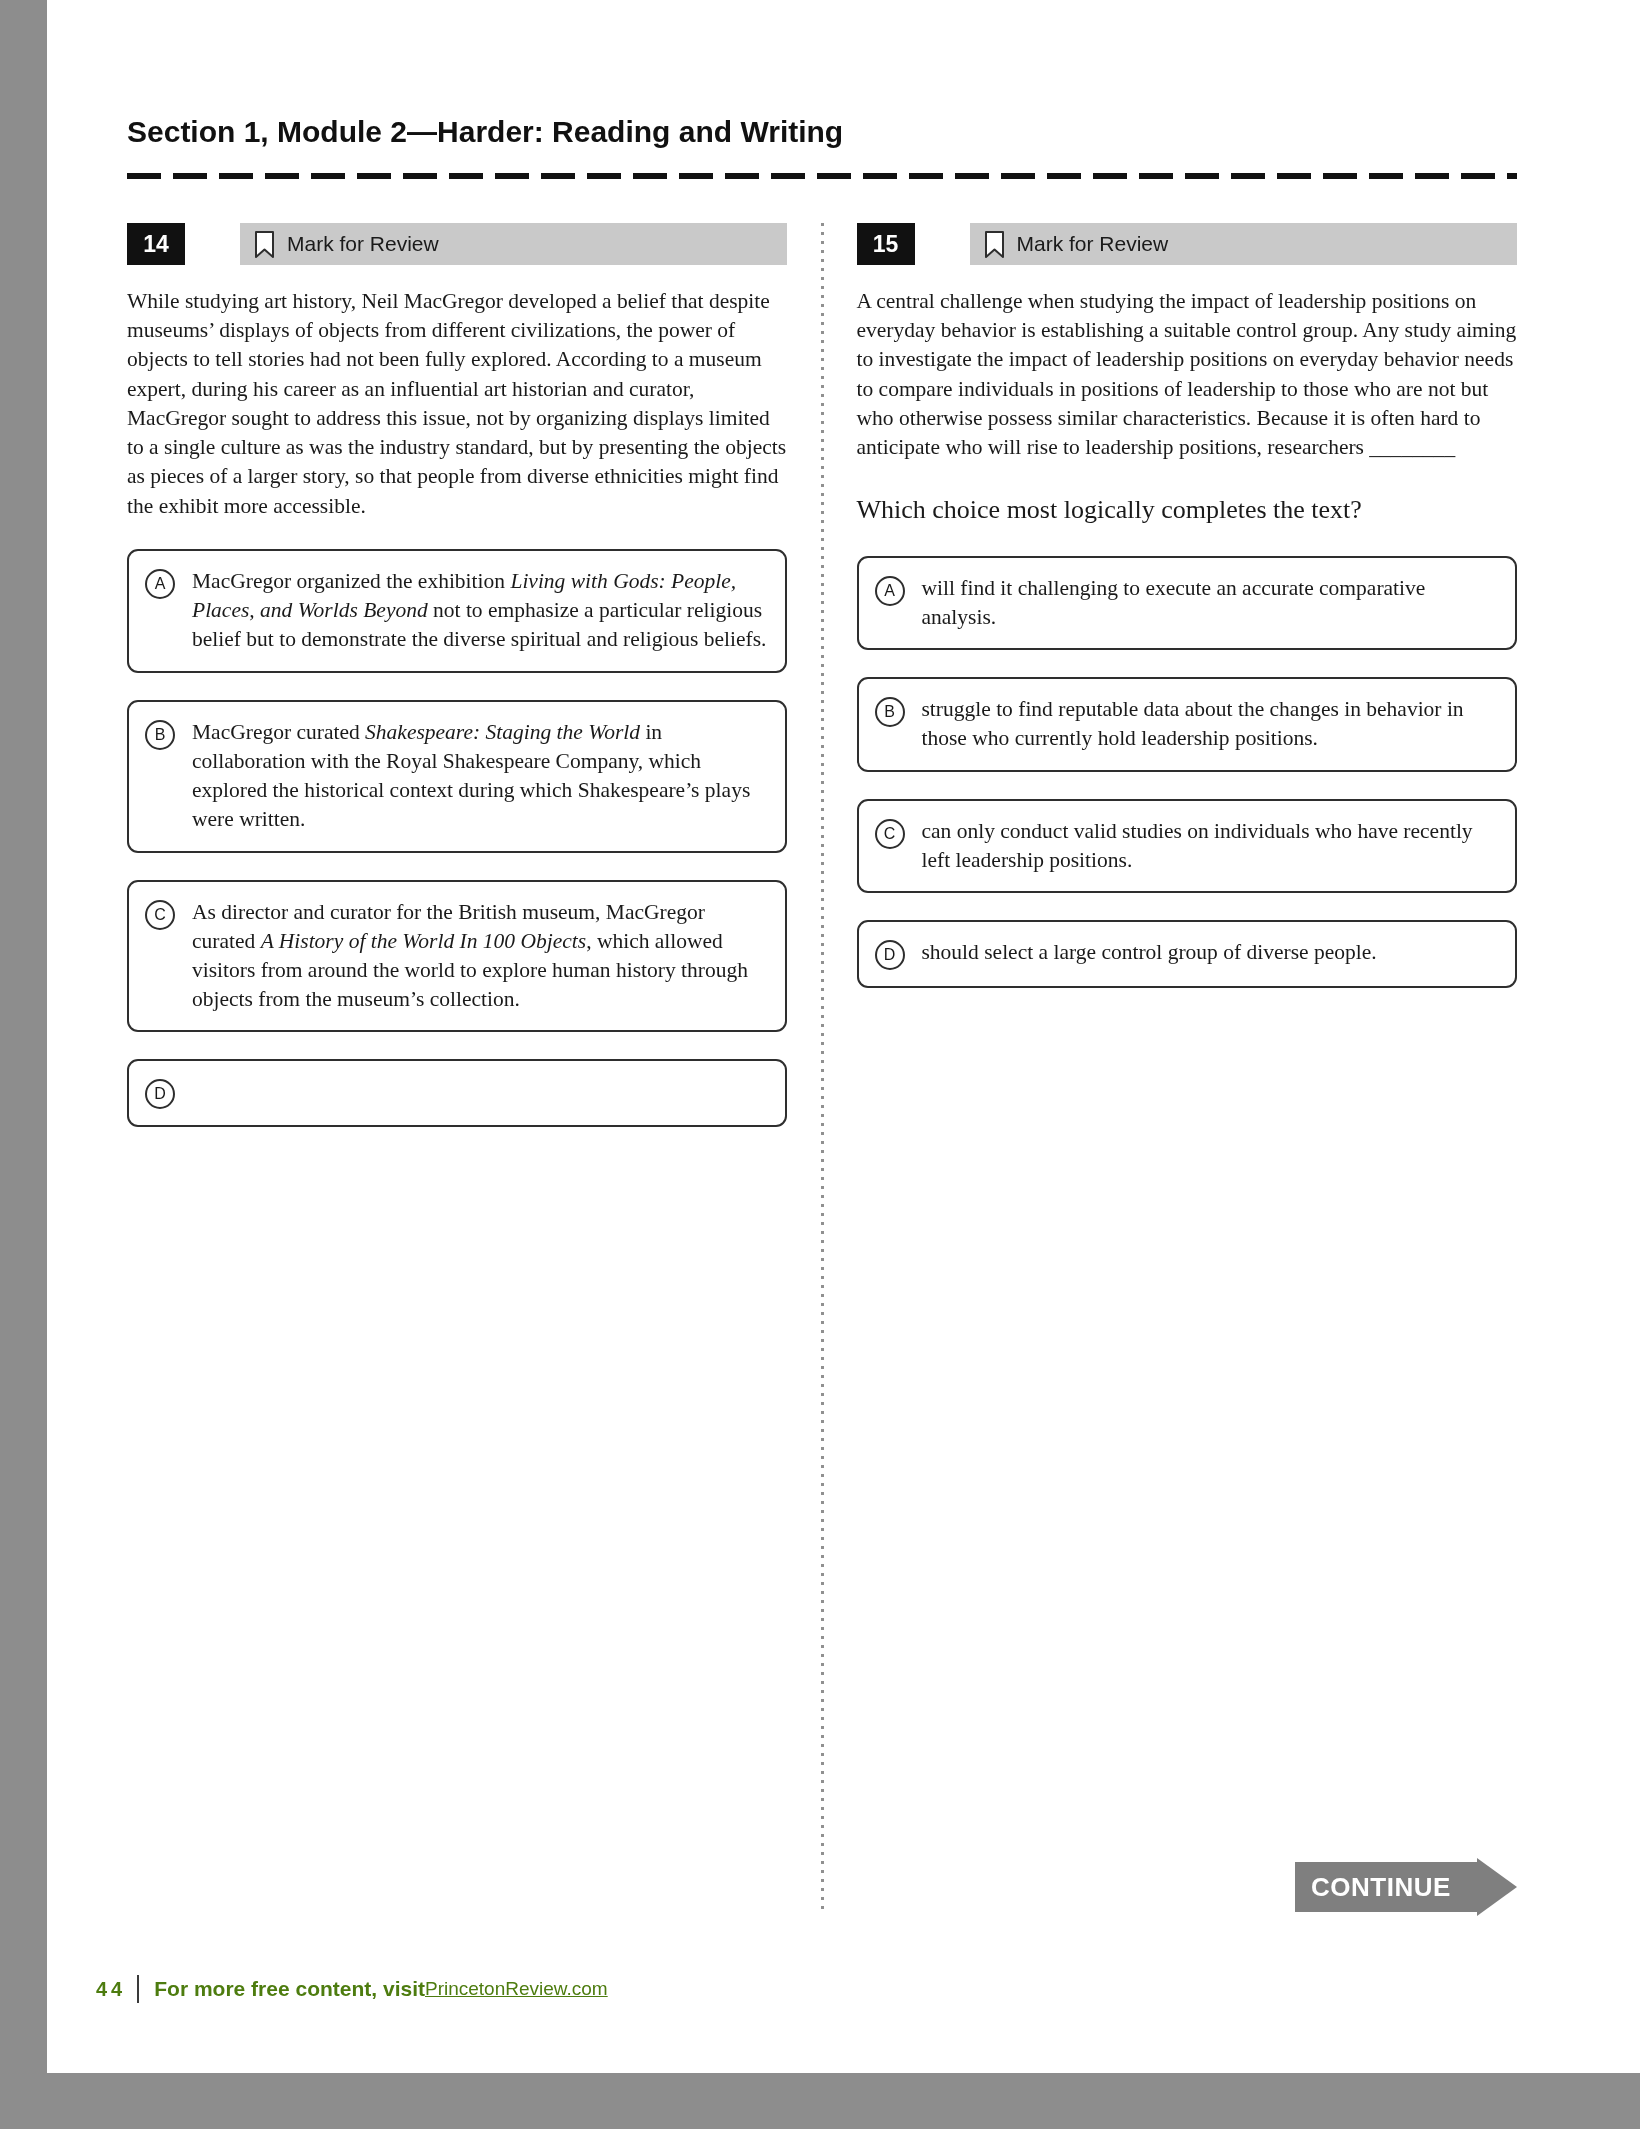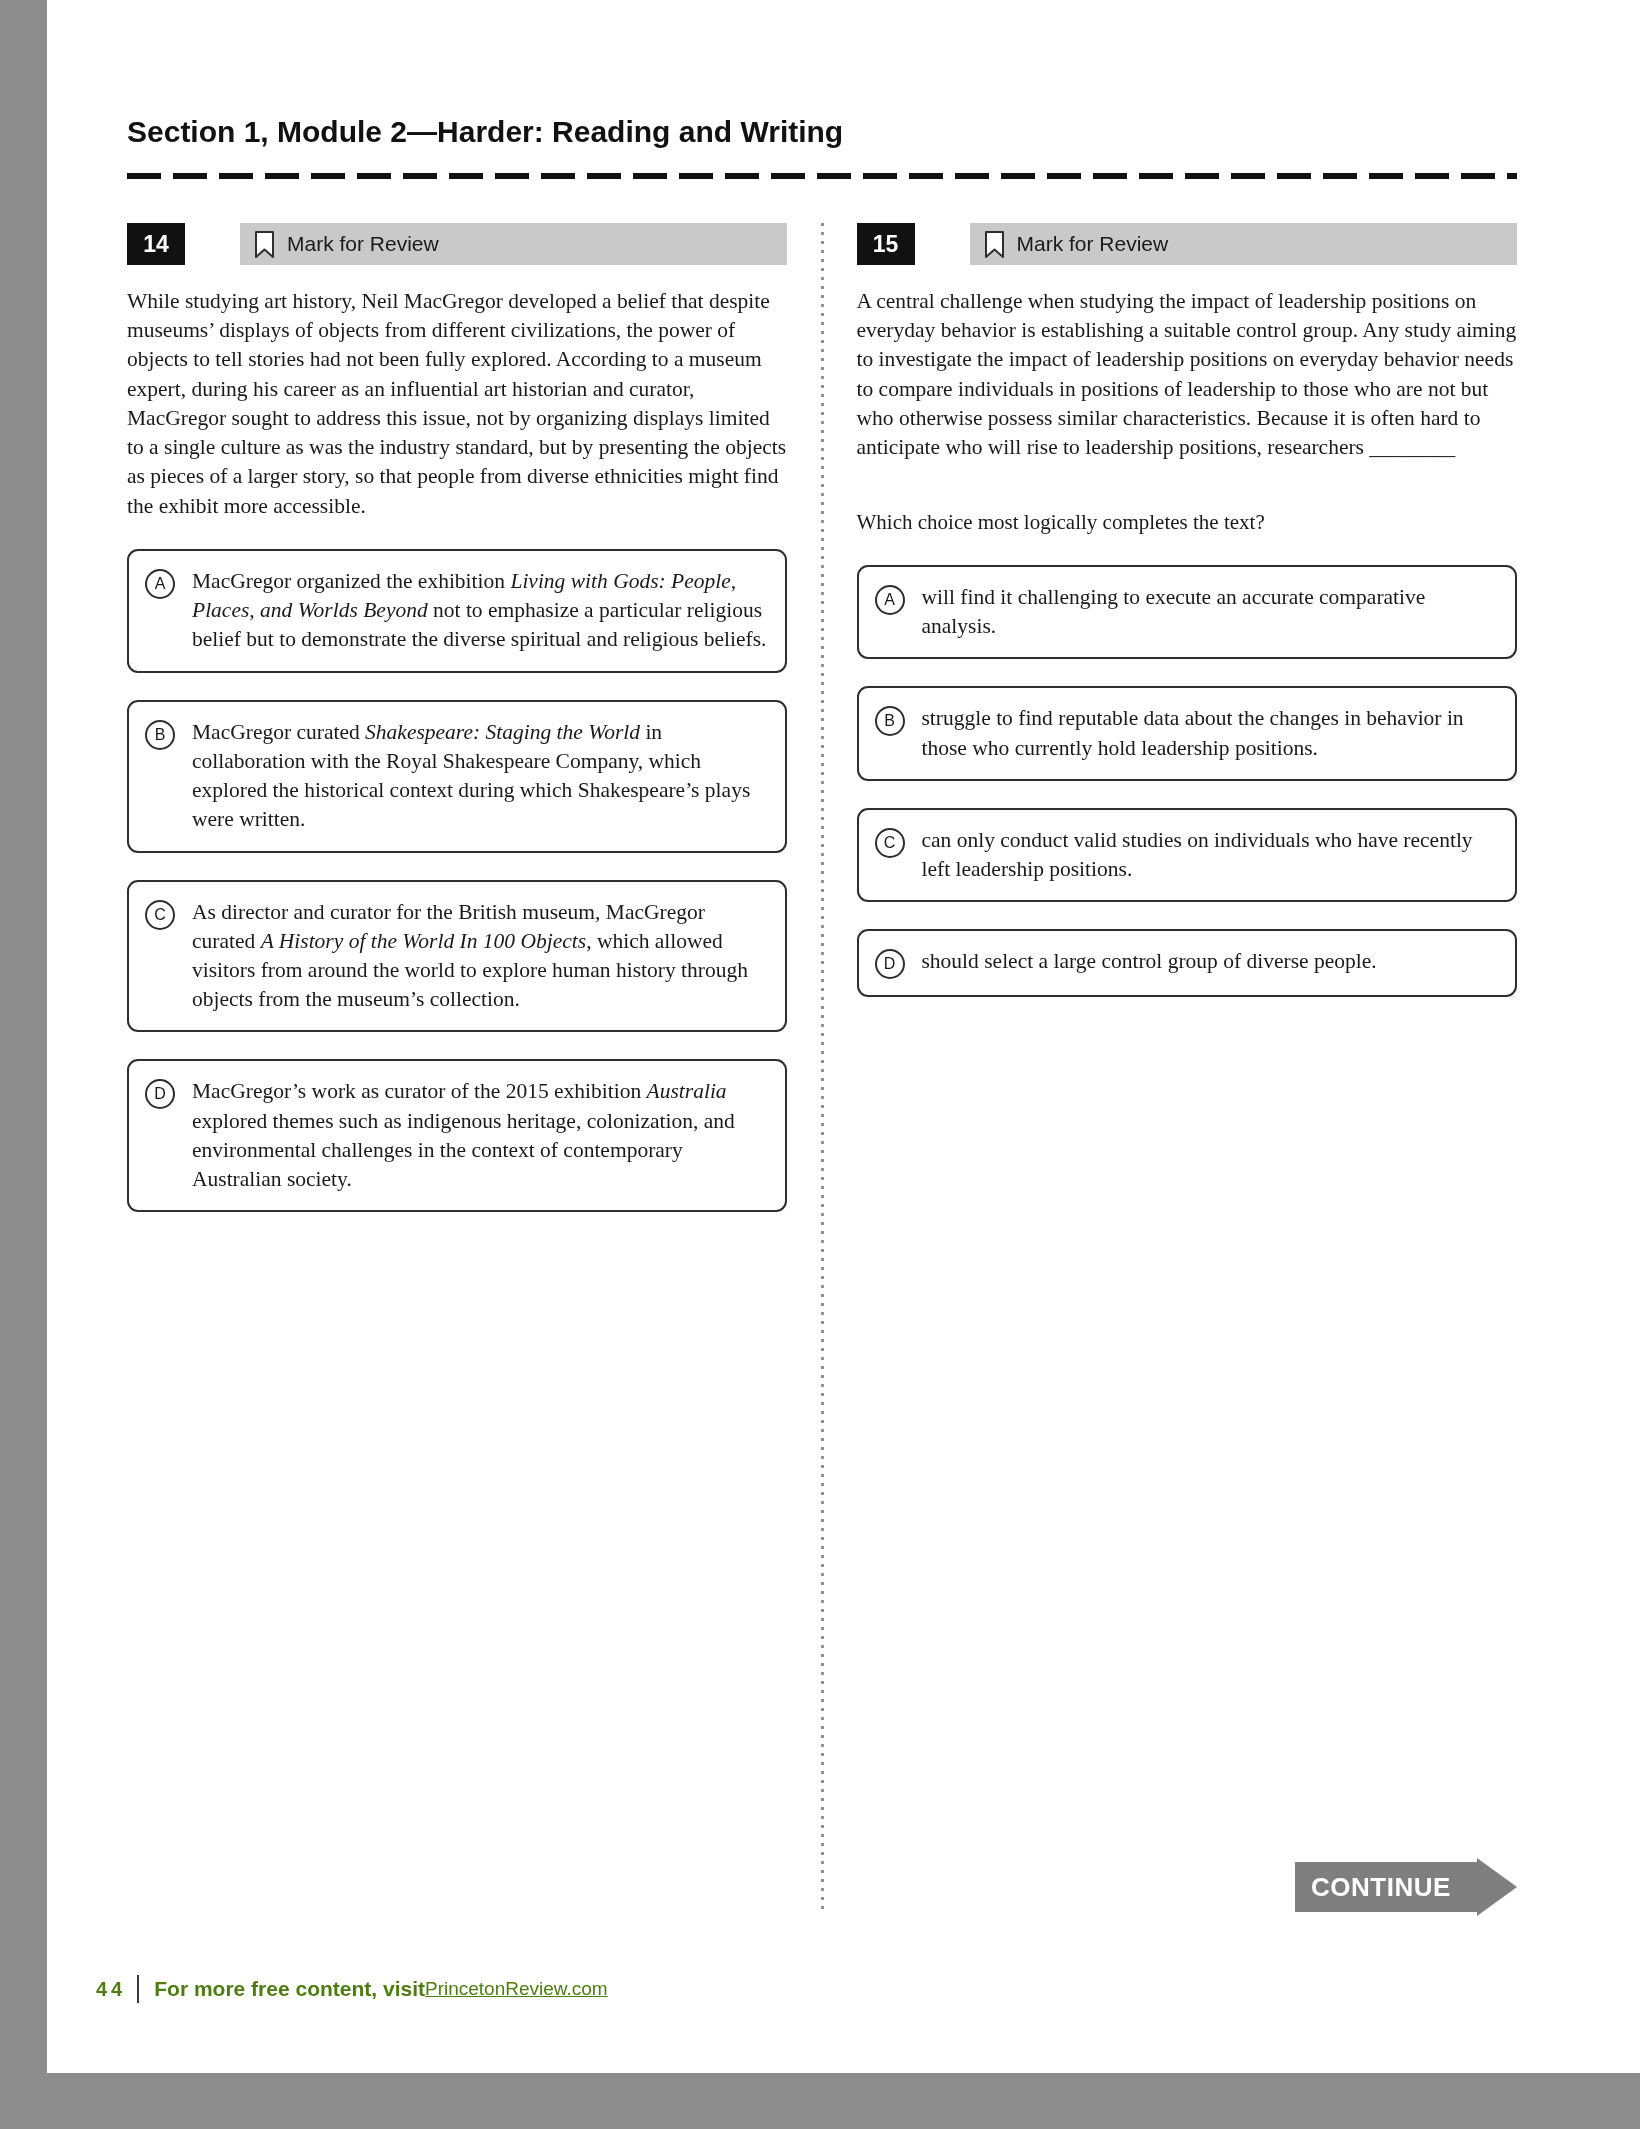--- a/index.html
+++ b/index.html
@@ -39,21 +39,21 @@
     display:flex; align-items:center; justify-content:center;
   }
   .q-mark {
     flex:1; margin-left:9px; background:#c9c9c9; cursor:pointer;
     display:flex; align-items:center; gap:11px; padding-left:13px;
     font-family:"Liberation Sans", sans-serif; font-size:21px; color:#1a1a1a;
   }
   .bookmark-icon svg { display:block; }
 
   .passage  { margin-top:22px; font-size:21.5px; line-height:1.36; }
-  .question { margin-top:46px; font-size:21px; line-height:1.36; }
+  .question { margin-top:30px; font-size:26px; line-height:1.36; }
 
   .choices { margin-top:28px; }
   .choice {
     border:2px solid #2e2e2e; border-radius:11px;
     padding:16px 18px 16px 16px; margin-bottom:27px;
     display:flex; gap:17px; background:#fff; cursor:pointer;
   }
   .choice-letter {
     flex:0 0 auto; width:30px; height:30px; margin-top:2px;
     border:2px solid #2e2e2e; border-radius:50%;
@@ -117,21 +117,20 @@
         <div class="choice">
           <span class="choice-letter">B</span>
           <span class="choice-text"><span>MacGregor curated </span><span style="font-style: italic;">Shakespeare: Staging the World</span><span> in collaboration with the Royal Shakespeare Company, which explored the historical context during which Shakespeare’s plays were written.</span></span>
         </div>
         <div class="choice">
           <span class="choice-letter">C</span>
           <span class="choice-text"><span>As director and curator for the British museum, MacGregor curated </span><span style="font-style: italic;">A History of the World In 100 Objects</span><span>, which allowed visitors from around the world to explore human history through objects from the museum’s collection.</span></span>
         </div>
         <div class="choice">
           <span class="choice-letter">D</span>
-          <span class="choice-text"><span>MacGregor’s work as curator of the 2015 exhibition </span><span style="font-style: italic;">Australia</span><span> explored themes such as indigenous heritage, colonization, and environmental challenges in the context of contemporary Australian society.</span></span>
         </div>
       </div>
     </section>
 
     <div class="divider"></div>
 
     <section class="col col-right">
       <div class="q-header">
         <div class="q-num">15</div>
         <div class="q-mark">

